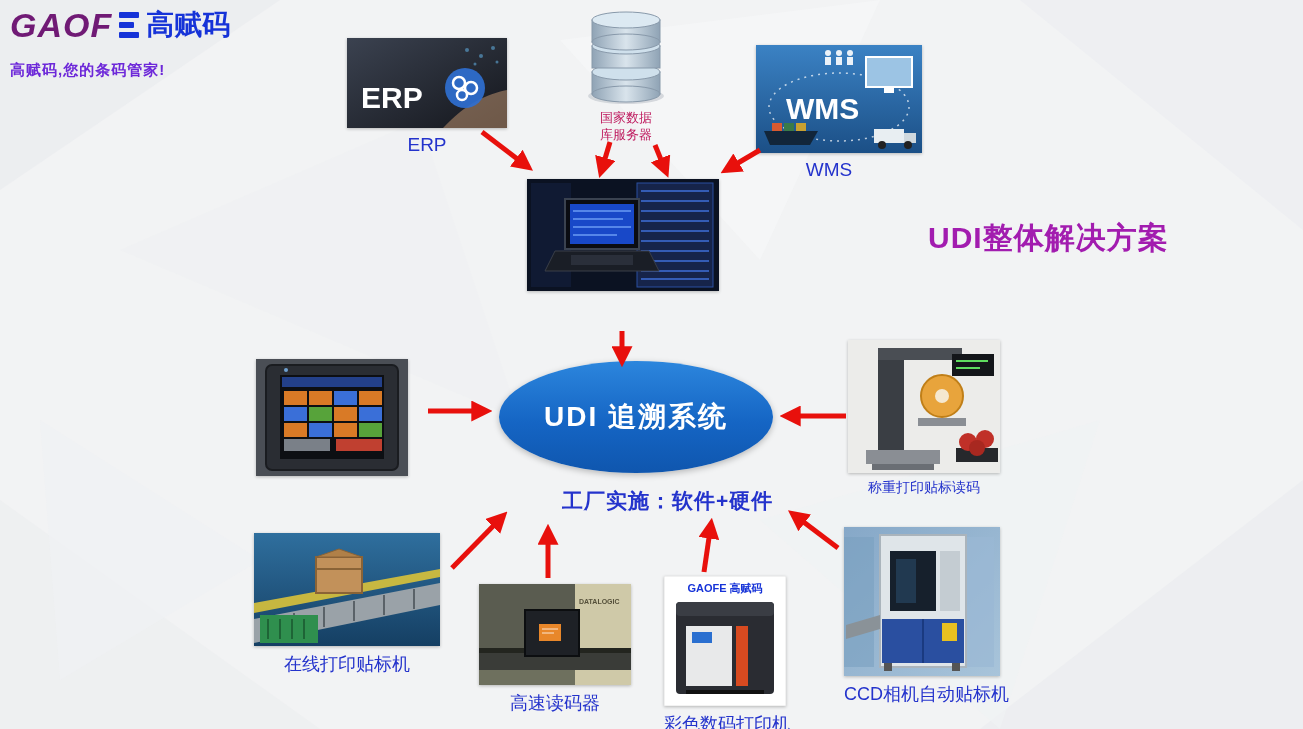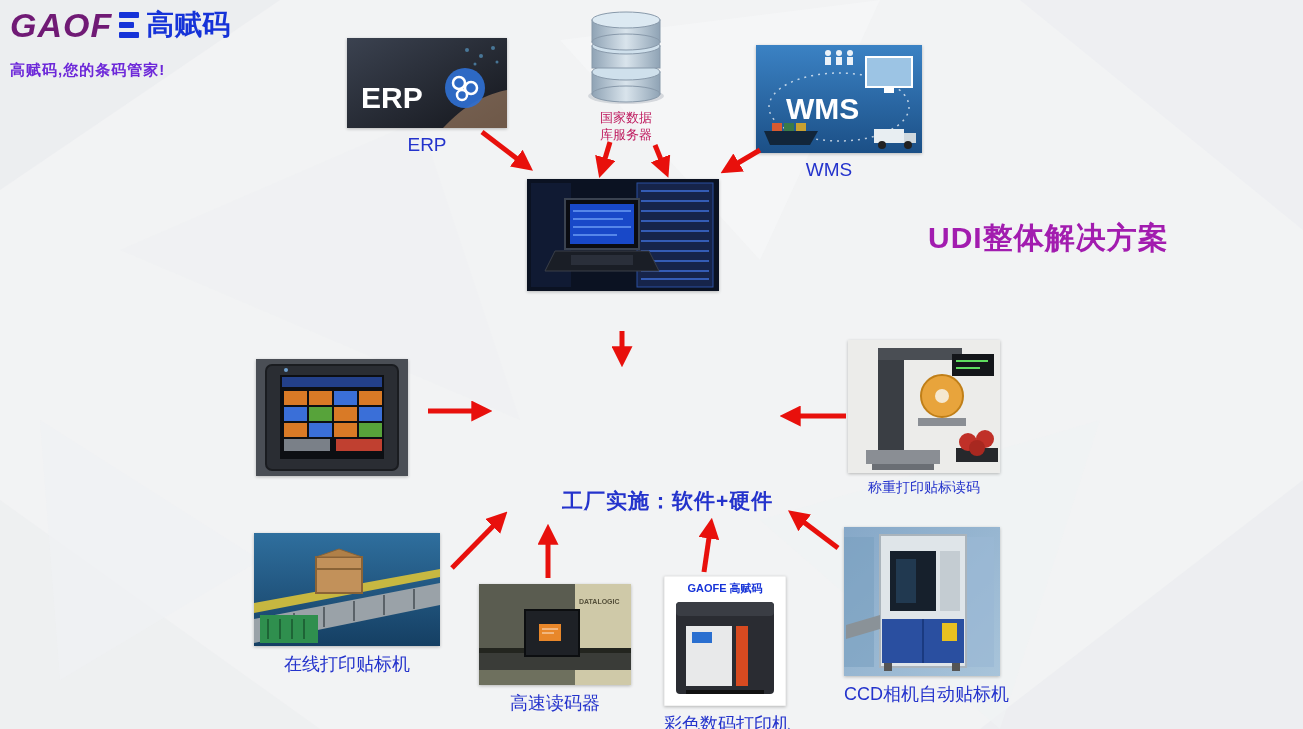--- a/index.html
+++ b/index.html
@@ -318,20 +318,23 @@
       <line x1="79" y1="92" x2="79" y2="136" stroke="#1a3a80" stroke-width="2"></line>
       <rect x="98" y="96" width="15" height="18" fill="#e8c020"></rect>
       <polygon points="2,98 36,88 36,102 2,112" fill="#8a9298"></polygon>
       <rect x="40" y="136" width="8" height="8" fill="#555"></rect>
         <rect x="108" y="136" width="8" height="8" fill="#555"></rect>
       <text x="78" y="19" font-size="7" fill="#6a7884" text-anchor="middle"> </text>
     </svg>
     <div class="label" style="font-size:18px;">CCD相机自动贴标机</div>
   </div>
 
+  <div class="udi-ellipse">
+    <span class="txt">UDI 追溯系统</span>
+  </div>
 
   <div class="subtitle">工厂实施：软件+硬件</div>
 
   <svg class="arrows" viewBox="0 0 1303 729">
     <defs>
       <marker id="ah" viewBox="0 0 10 10" refX="7" refY="5" markerWidth="4.2" markerHeight="4.2" orient="auto-start-reverse">
         <path d="M0,0 L10,5 L0,10 z" fill="#e8100c"></path>
       </marker>
     </defs>
     <g stroke="#e8100c" stroke-width="5" marker-end="url(#ah)">

